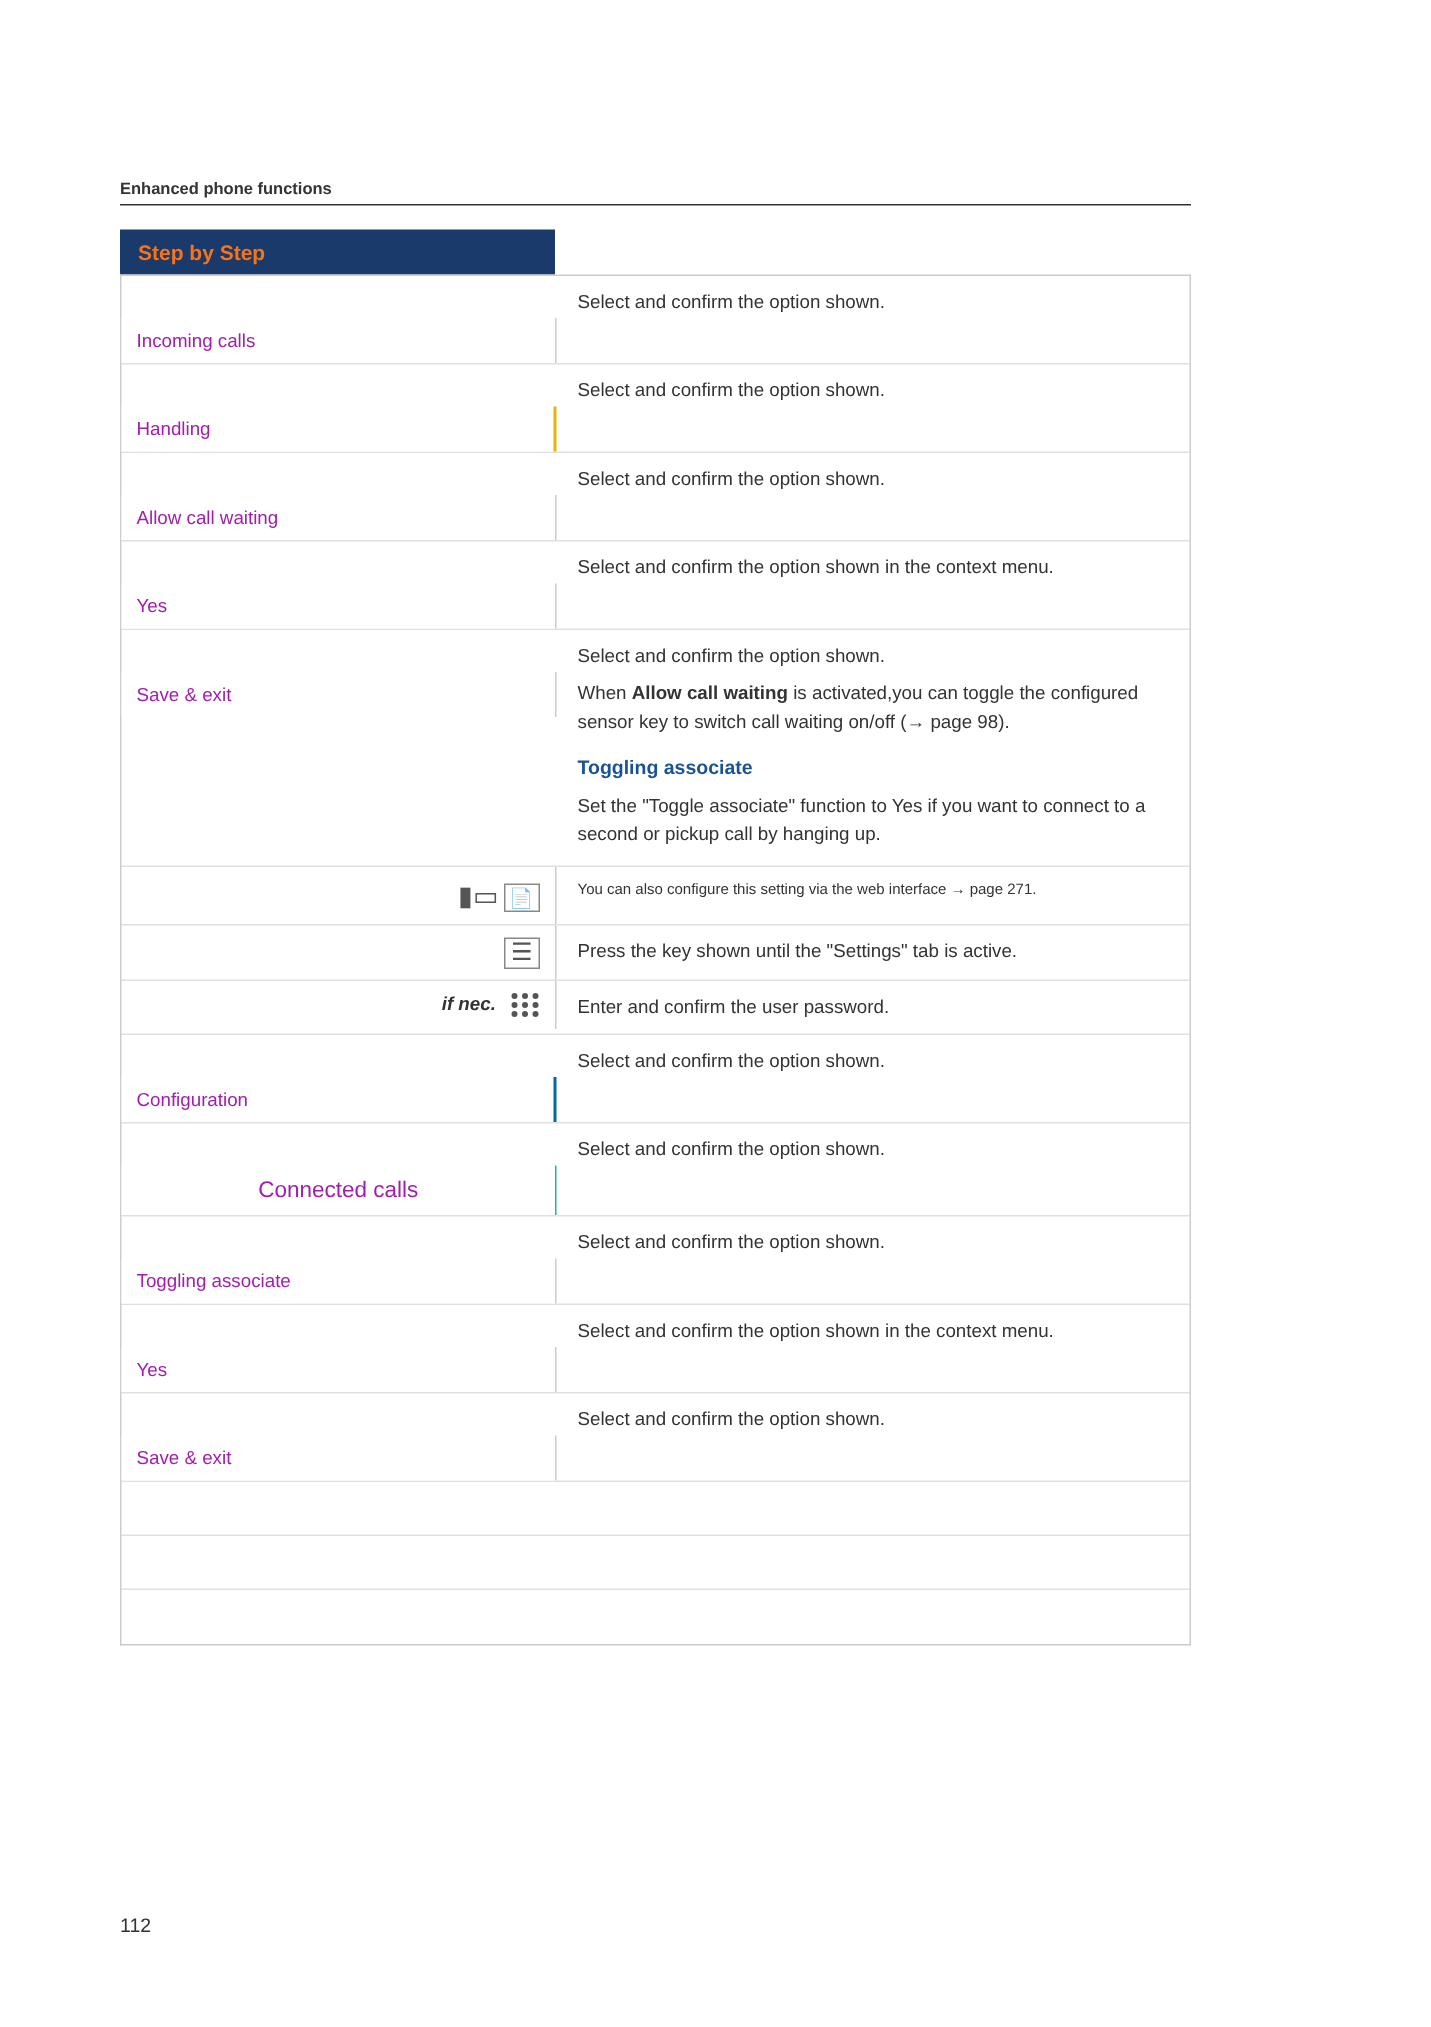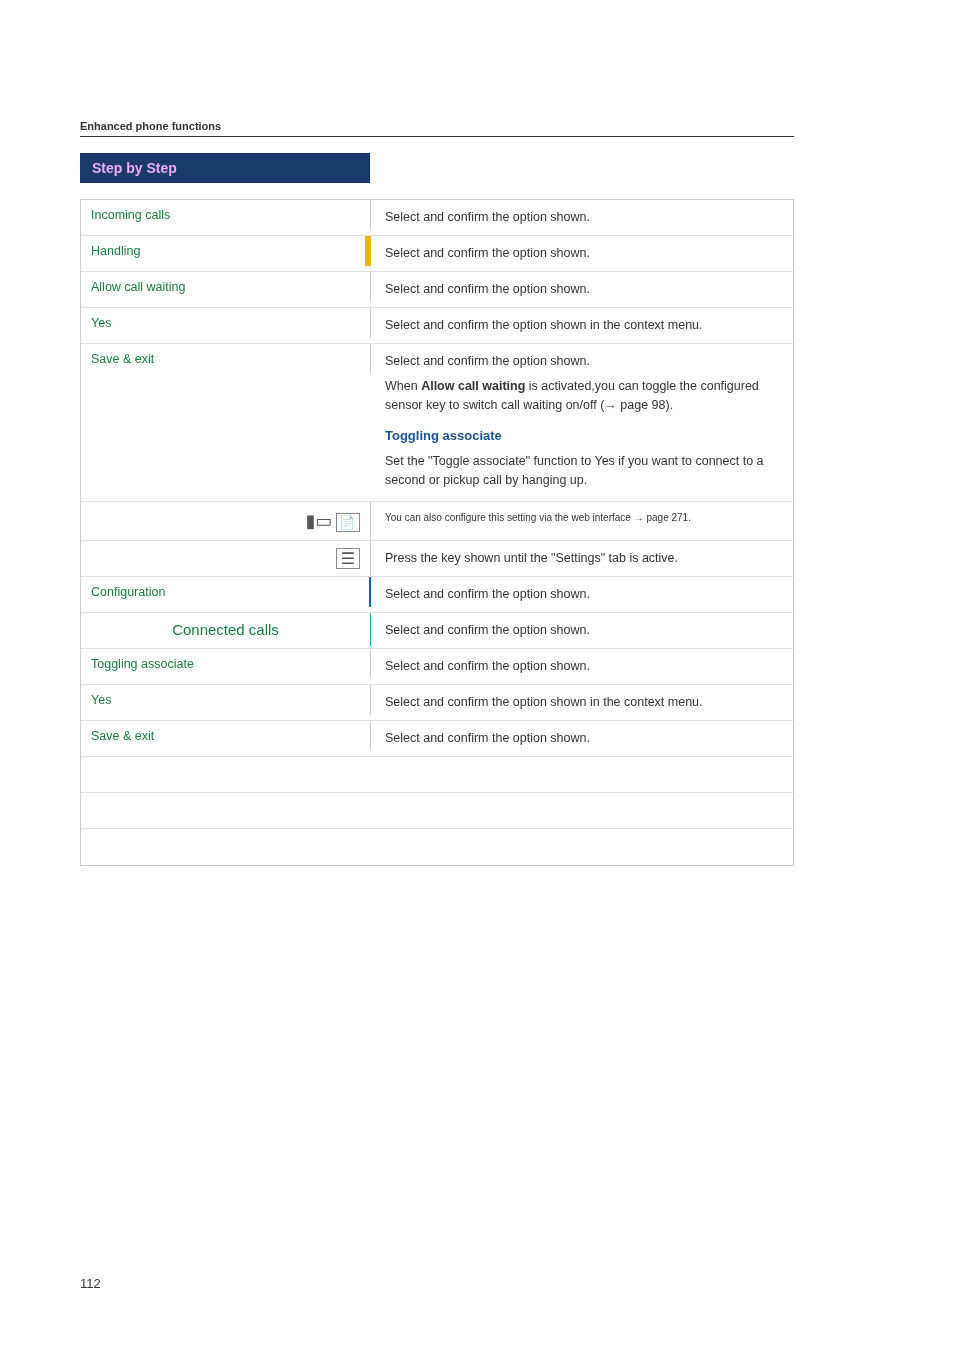--- a/index.html
+++ b/index.html
@@ -29,26 +29,26 @@
       margin-bottom: 16px;
     }
 
     .step-by-step-container {
       display: flex;
       flex-direction: column;
     }
 
     .step-by-step-header {
       background-color: #1a3a6b;
-      color: #f0abfc;
+      color: #f97316;
       font-weight: bold;
       font-size: 14px;
       padding: 7px 12px;
       width: 290px;
-      margin-bottom: 16px;
+      margin-bottom: 0;
     }
 
     .step-row {
       display: flex;
       flex-direction: row;
       align-items: flex-start;
       min-height: 36px;
       border-bottom: 1px solid #e0e0e0;
     }
 
@@ -58,22 +58,23 @@
 
     .step-left {
       width: 290px;
       min-width: 290px;
       padding: 8px 10px;
       border-right: 1px solid #e0e0e0;
       display: flex;
       align-items: center;
       justify-content: flex-start;
       font-size: 12.5px;
-      color: #15803d;
+      color: #a21caf;
       background: #fff;
+      margin-top: 28px;
     }
 
     .step-right {
       flex: 1;
       padding: 8px 14px;
       font-size: 12.5px;
       color: #333;
       line-height: 1.5;
     }
 
@@ -121,21 +122,21 @@
           <tr class="step-row">
         <td class="step-left" style="width:290px; border-right:1px solid #ccc; padding:8px 10px; font-size:12.5px; vertical-align:middle;">
           <span>Incoming calls</span>
         </td>
         <td class="step-right" style="padding:8px 14px; font-size:12.5px; vertical-align:middle;">
           <span>Select and confirm the option shown.</span>
         </td>
       </tr>
 
       <tr class="step-row">
-        <td class="step-left" style="width:290px; border-right:6px solid #eab308; padding:8px 10px; font-size:12.5px; vertical-align:middle;text-align:center;">
+        <td class="step-left" style="width:290px; border-right:2px solid #eab308; padding:8px 10px; font-size:12.5px; vertical-align:middle;text-align:center;">
           <span>Handling</span>
         </td>
         <td class="step-right" style="padding:8px 14px; font-size:12.5px; vertical-align:middle;">
           <span>Select and confirm the option shown.</span>
         </td>
       </tr>
 
       <tr class="step-row">
         <td class="step-left" style="width:290px; border-right:1px solid #ccc; padding:8px 10px; font-size:12.5px; vertical-align:middle;">
           <span>Allow call waiting</span>
@@ -180,20 +181,40 @@
       <tr class="step-row">
         <td style="width:290px; border-right:1px solid #ccc; padding:8px 10px; font-size:12.5px; vertical-align:middle; text-align:right;">
           <span style="font-size:16px; color:#555; border:1px solid #888; padding:1px 4px;">☰</span>
         </td>
         <td class="step-right" style="padding:8px 14px; font-size:12.5px; vertical-align:middle;">
           Press the key shown until the "Settings" tab is active.
         </td>
       </tr>
 
 
+      <tr class="step-row">
+        <td style="width:290px; border-right:1px solid #ccc; padding:8px 10px; font-size:12.5px; vertical-align:middle; text-align:right; font-style:italic; font-weight:bold;">
+          <span>if nec.</span>
+          &nbsp;
+          <span style="display:inline-grid; grid-template-columns: repeat(3, 5px); gap:2px; vertical-align:middle;">
+            <span style="width:4px;height:4px;background:#555;border-radius:50%;display:block;"></span>
+            <span style="width:4px;height:4px;background:#555;border-radius:50%;display:block;"></span>
+            <span style="width:4px;height:4px;background:#555;border-radius:50%;display:block;"></span>
+            <span style="width:4px;height:4px;background:#555;border-radius:50%;display:block;"></span>
+            <span style="width:4px;height:4px;background:#555;border-radius:50%;display:block;"></span>
+            <span style="width:4px;height:4px;background:#555;border-radius:50%;display:block;"></span>
+            <span style="width:4px;height:4px;background:#555;border-radius:50%;display:block;"></span>
+            <span style="width:4px;height:4px;background:#555;border-radius:50%;display:block;"></span>
+            <span style="width:4px;height:4px;background:#555;border-radius:50%;display:block;"></span>
+          </span>
+        </td>
+        <td class="step-right" style="padding:8px 14px; font-size:12.5px; vertical-align:middle;">
+          <span>Enter and confirm the user password.</span>
+        </td>
+      </tr>
 
       <tr class="step-row">
         <td class="step-left" style="width:290px; border-right:2px solid #0369a1; padding:8px 10px; font-size:12.5px; vertical-align:middle;">
           <span>Configuration</span>
         </td>
         <td class="step-right" style="padding:8px 14px; font-size:12.5px; vertical-align:middle;">
           <span>Select and confirm the option shown.</span>
         </td>
       </tr>
 

